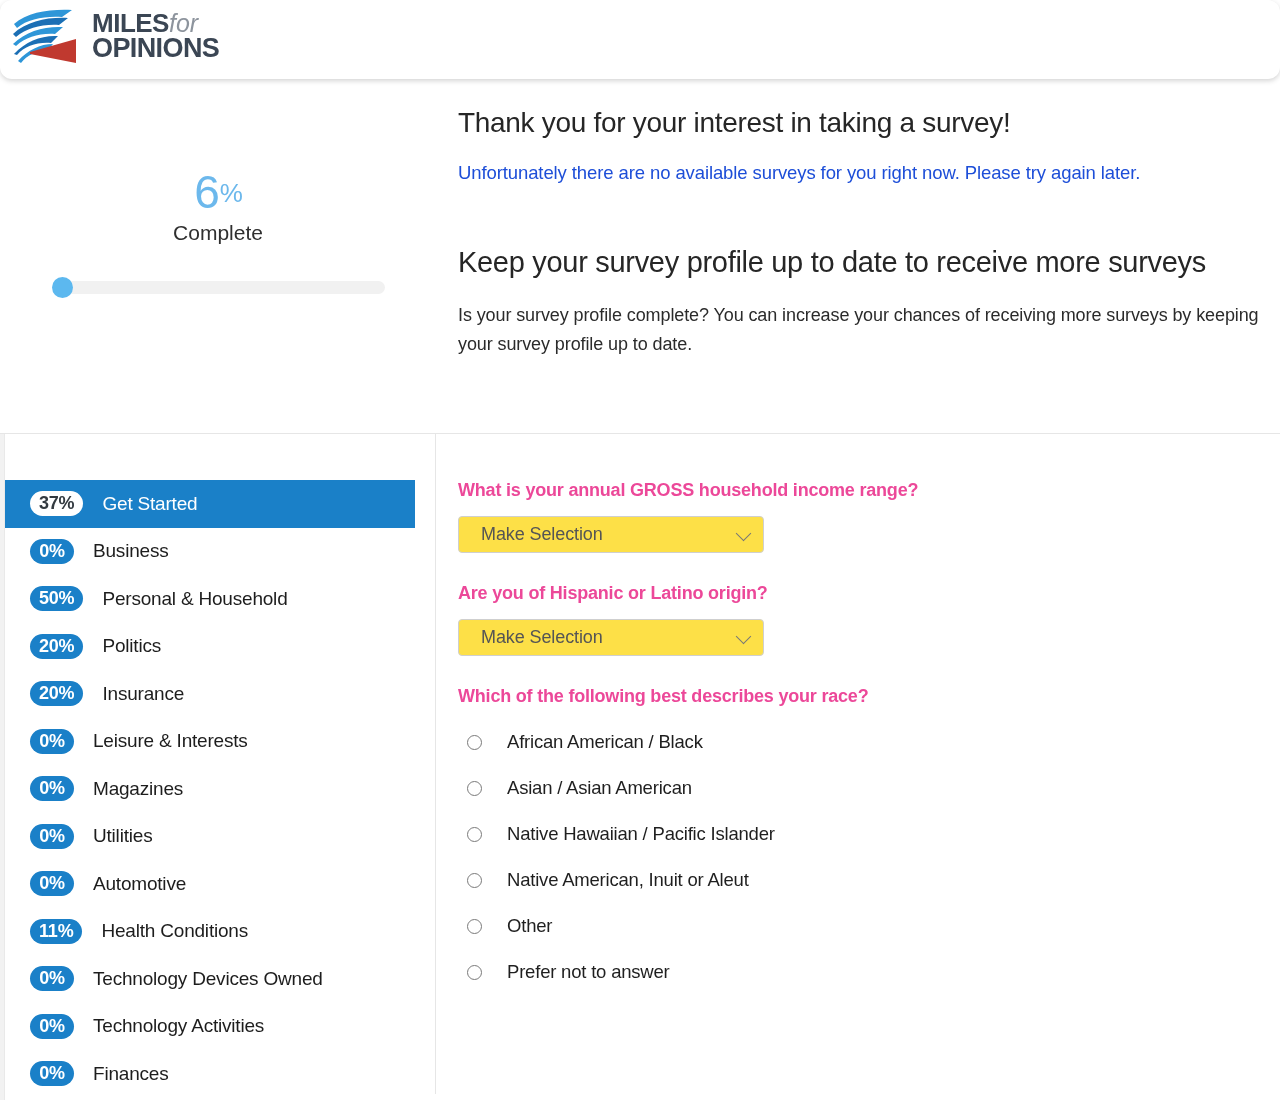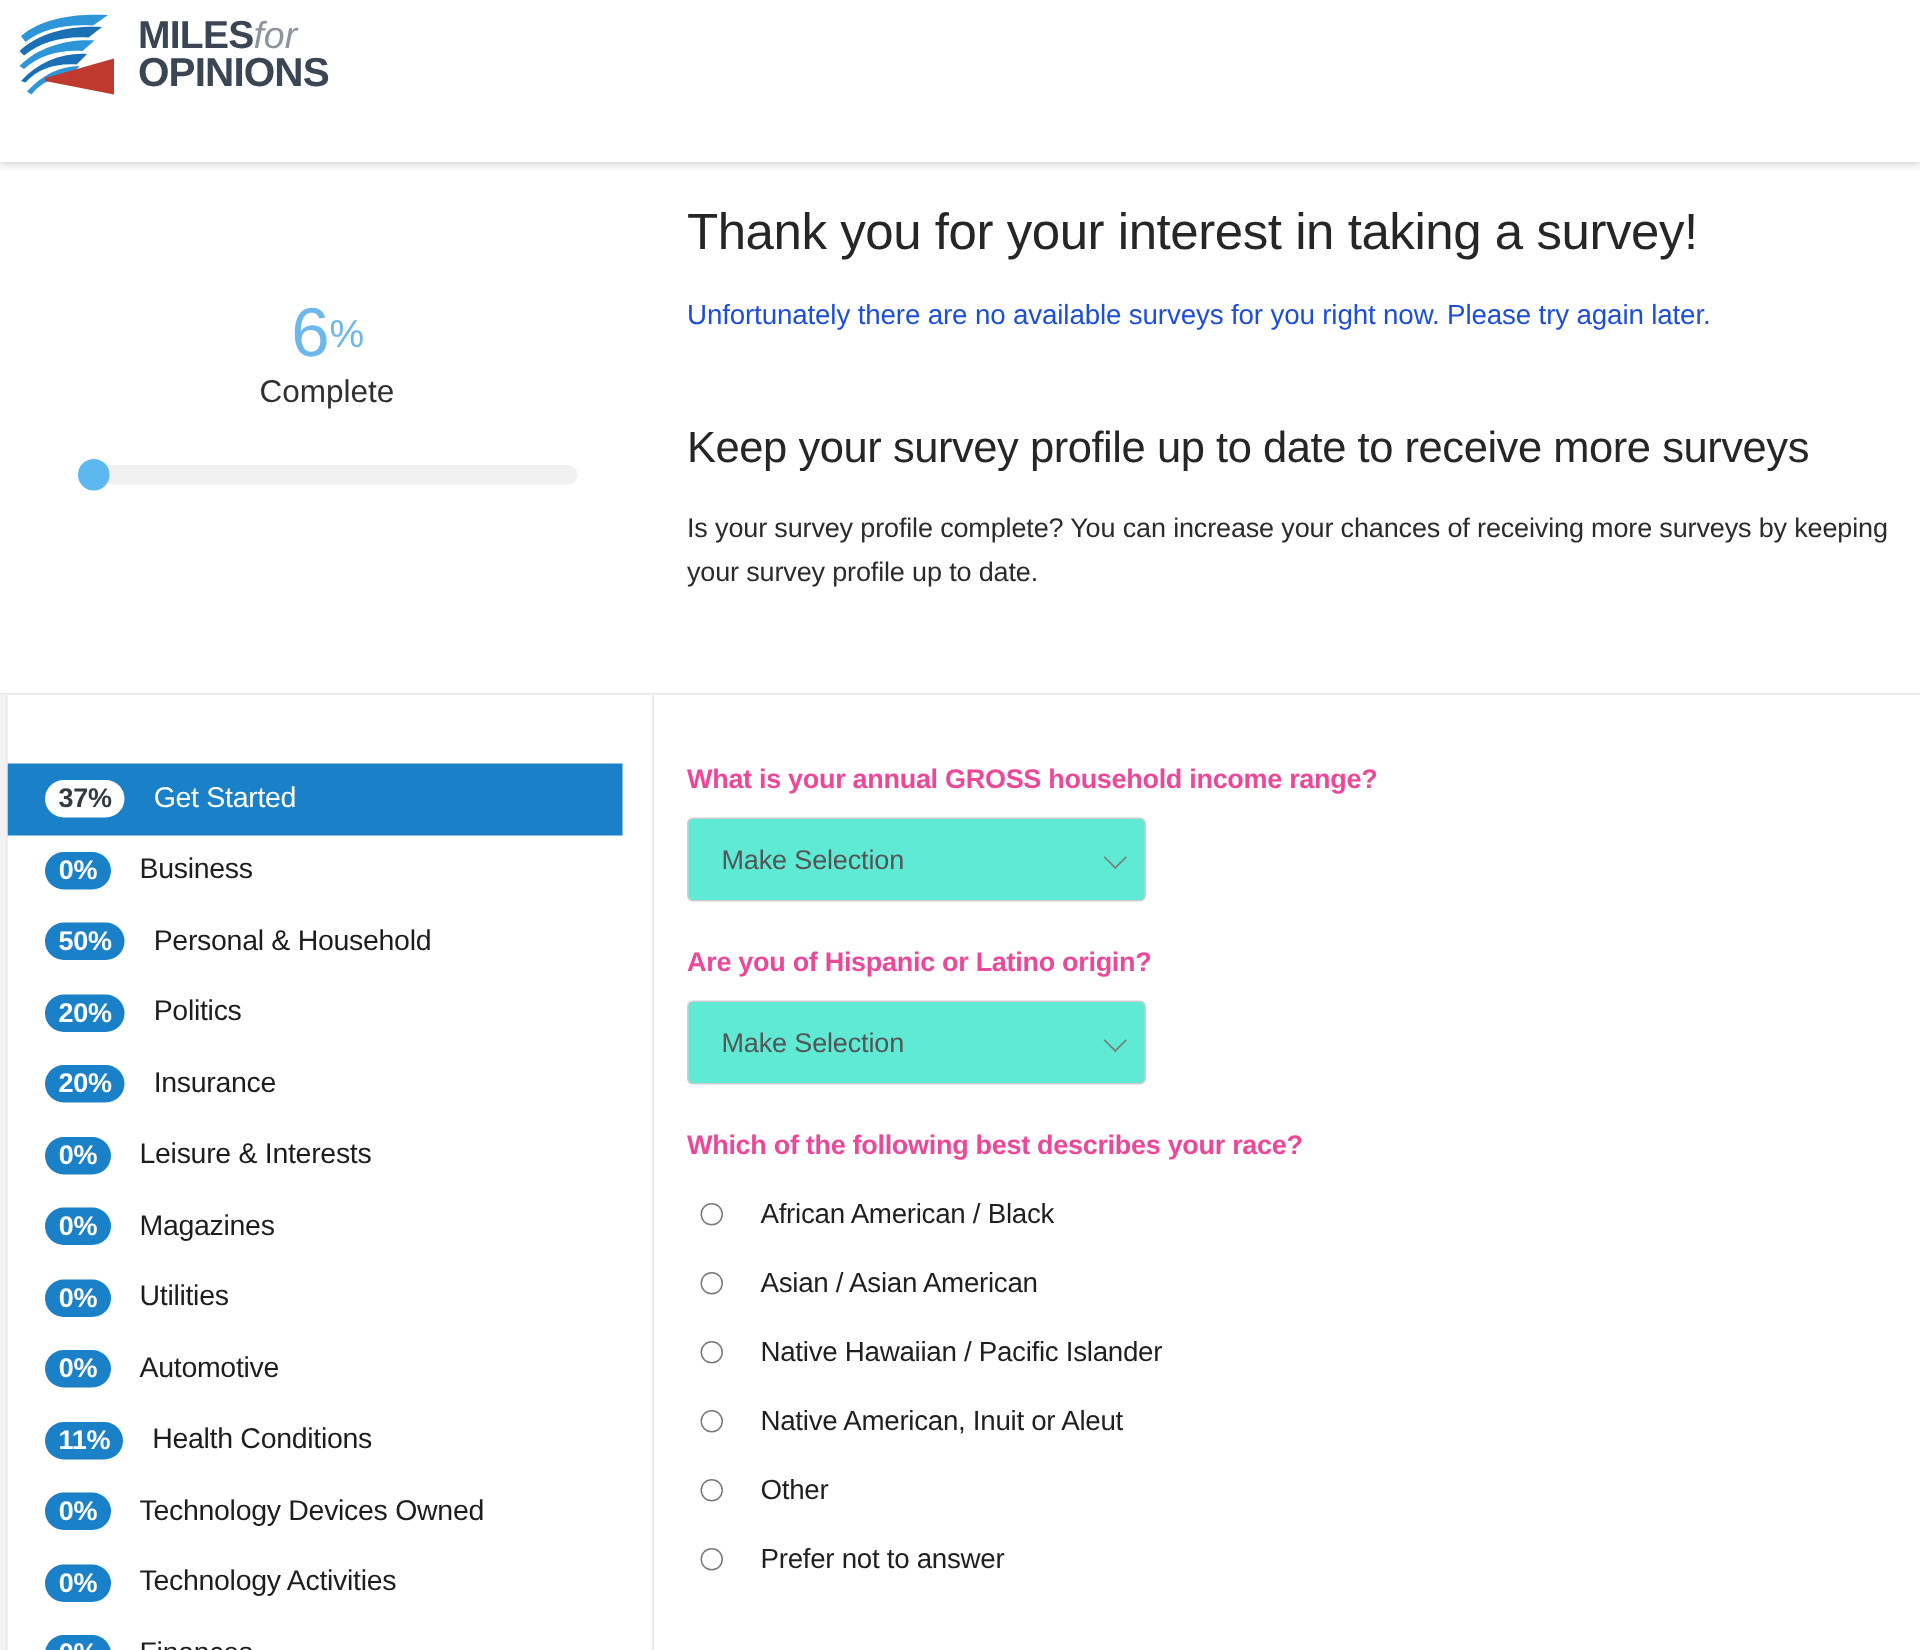--- a/index.html
+++ b/index.html
@@ -18,24 +18,25 @@
     position: absolute;
     left: 0; top: 85px;
     width: 5px; height: 1015px;
     background: #f2f2f2;
     border-right: 1px solid #e9e9e9;
   }
 
   
   .site-header {
     position: relative;
-    height: 108px;
+    height: 79px;
     background: #ffffff;
     box-shadow: 0 2px 5px rgba(0,0,0,0.17);
     z-index: 20;
+    border-radius: 12px;
   }
   .logo {
     position: absolute;
     left: 10px; top: 8px;
     display: flex;
     align-items: center;
     gap: 4px;
   }
   .logo-mark { width: 78px; height: 58px; display: block; }
   .logo-text {
@@ -120,21 +121,21 @@
     width: 21px; height: 21px;
     border-radius: 50%;
     background: #5cb8ef;
   }
 
   .intro-col {
     flex: 1;
     padding: 26px 20px 0 22px;
   }
   h1.intro-title {
-    font-size: 34px;
+    font-size: 28px;
     font-weight: 400;
     color: #262626;
     letter-spacing: -0.3px;
     line-height: 1.25;
   }
   p.intro-sub {
     margin-top: 22px;
     font-size: 18.5px;
     color: #1d4ed8;
     font-weight: 400;
@@ -219,24 +220,24 @@
   .q-label {
     font-size: 18px;
     font-weight: bold;
     color: #ec4899;
     letter-spacing: -0.2px;
   }
   .select-box {
     position: relative;
     margin-top: 15px;
     width: 306px;
-    height: 56px;
+    height: 37px;
     border: 1px solid #cfcfcf;
     border-radius: 4px;
-    background: #5eead4;
+    background: #fde047;
     display: flex;
     align-items: center;
     padding-left: 22px;
     cursor: pointer;
   }
   .select-value {
     font-size: 18px;
     color: #555555;
     letter-spacing: -0.1px;
   }

